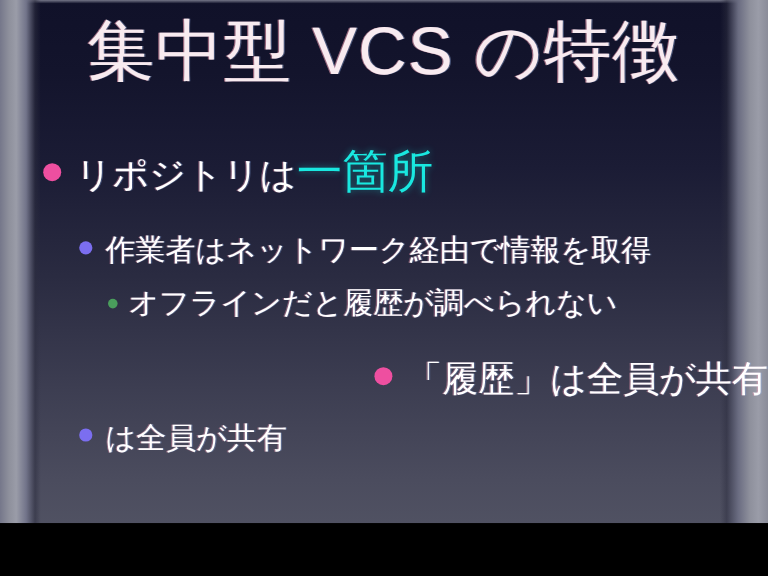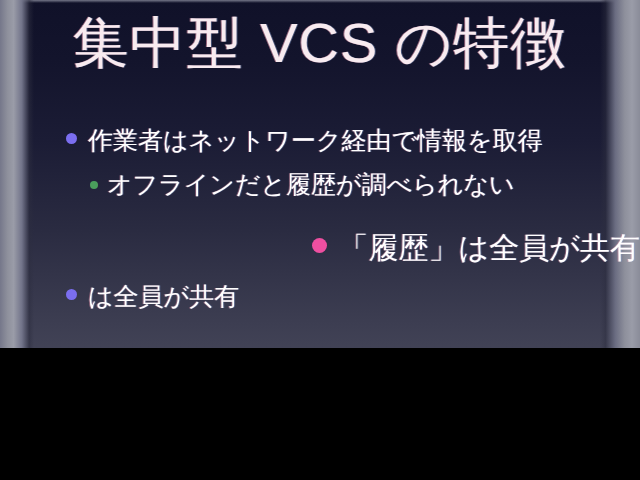--- a/index.html
+++ b/index.html
@@ -5,21 +5,21 @@
 <style>
   html, body {
     margin: 0;
     padding: 0;
     background: #000;
   }
 
   #slide {
     position: relative;
     width: 640px;
-    height: 348px;
+    height: 436px;
     overflow: hidden;
     font-family: "Liberation Sans", "DejaVu Sans", sans-serif;
     
     background: linear-gradient(
         to bottom,
         #101129 0px,
         #13142c 60px,
         #1b1c35 140px,
         #2a2b41 230px,
         #3c3d51 320px,
@@ -127,35 +127,39 @@
                           transform: translateY(-5px); }
   #slide .lvl2 .txt     { font-size: 25px; }
 
   
   #slide .lvl3          { padding-left: 90px; height: 42px; }
   #slide .lvl3 .dot     { width: 8px; height: 8px; margin-right: 9px;
                           transform: translateY(-4px); }
   #slide .lvl3 .txt     { font-size: 25px; }
 
   #slide .gap-before    { margin-top: 18px; justify-content: flex-end; }
-  #slide .gap-small     { margin-top: 6px; text-align: right; }
+  #slide .gap-small     { margin-top: 22px; text-align: right; }
 </style>
 </head>
 <body>
 
 <div id="slide">
 
   <div class="top-sheen"></div>
   <div class="edge-left"></div>
   <div class="edge-right"></div>
 
   <div class="title">集中型 VCS の特徴</div>
 
   <div class="body">
 
+    <div class="row lvl1">
+      <span class="dot" style="background:#ee4fa0"></span>
+      <span class="txt"><span>リポジトリは</span><span class="hl" style="color:#19e8e0">一箇所</span></span>
+    </div>
 
     <div class="row lvl2 gap-small">
       <span class="dot" style="background:#7b6ef0"></span>
       <span class="txt">作業者はネットワーク経由で情報を取得</span>
     </div>
 
     <div class="row lvl3">
       <span class="dot" style="background:#4a9e5c"></span>
       <span class="txt">オフラインだと履歴が調べられない</span>
     </div>

